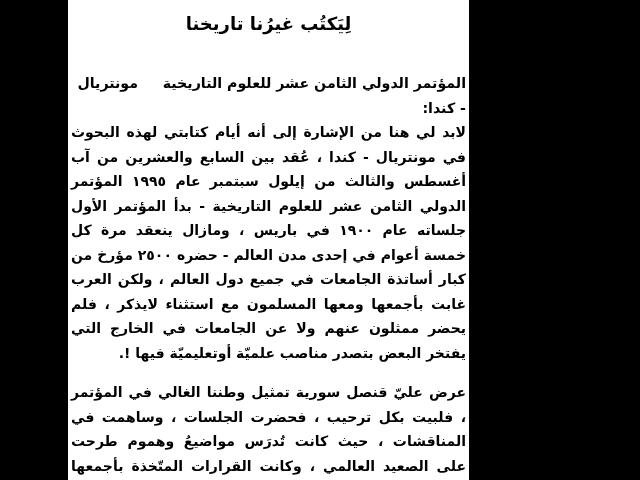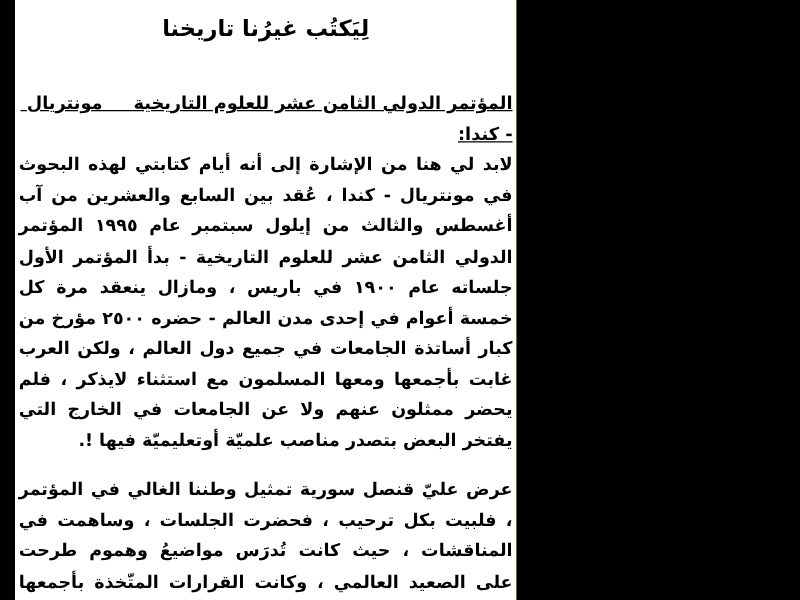--- a/index.html
+++ b/index.html
@@ -1,37 +1,36 @@
 <!DOCTYPE html>
 <html lang="ar" dir="rtl"><head>
 <meta charset="utf-8">
 <style>
   html,body{margin:0;padding:0;background:#000;}
   .screen{
-    position:relative;width:628px;height:480px;background:#fde047;
+    position:relative;width:572px;height:480px;background:#f9a8d4;
     overflow:hidden;font-family:"DejaVu Sans",sans-serif;
   }
   .scan-black{
     position:absolute;top:0;left:401px;width:239px;height:480px;
     background:#000000;
   }
   .page{
     position:absolute;top:0;left:0;width:401px;height:480px;
     background:#ffffff;color:#000000;direction:rtl;
     box-sizing:border-box;padding:0 3px 0 3px;overflow:hidden;
   }
   .doc-title{
     text-align:center;font-size:18px;font-weight:bold;
     padding-top:10px;line-height:27px;letter-spacing:0;
   }
   .conf-header{
     margin-top:34px;font-size:14.2px;font-weight:bold;
     line-height:24.5px;text-align:right;white-space:pre-wrap;
     padding-left:4px;
-    text-decoration:underline;
   }
   .para{
     font-size:14px;font-weight:bold;line-height:24.5px;
     text-align:justify;text-justify:inter-word;margin:0;
   }
   .para-2{margin-top:15px;}
 </style>
 </head>
 <body>
 

